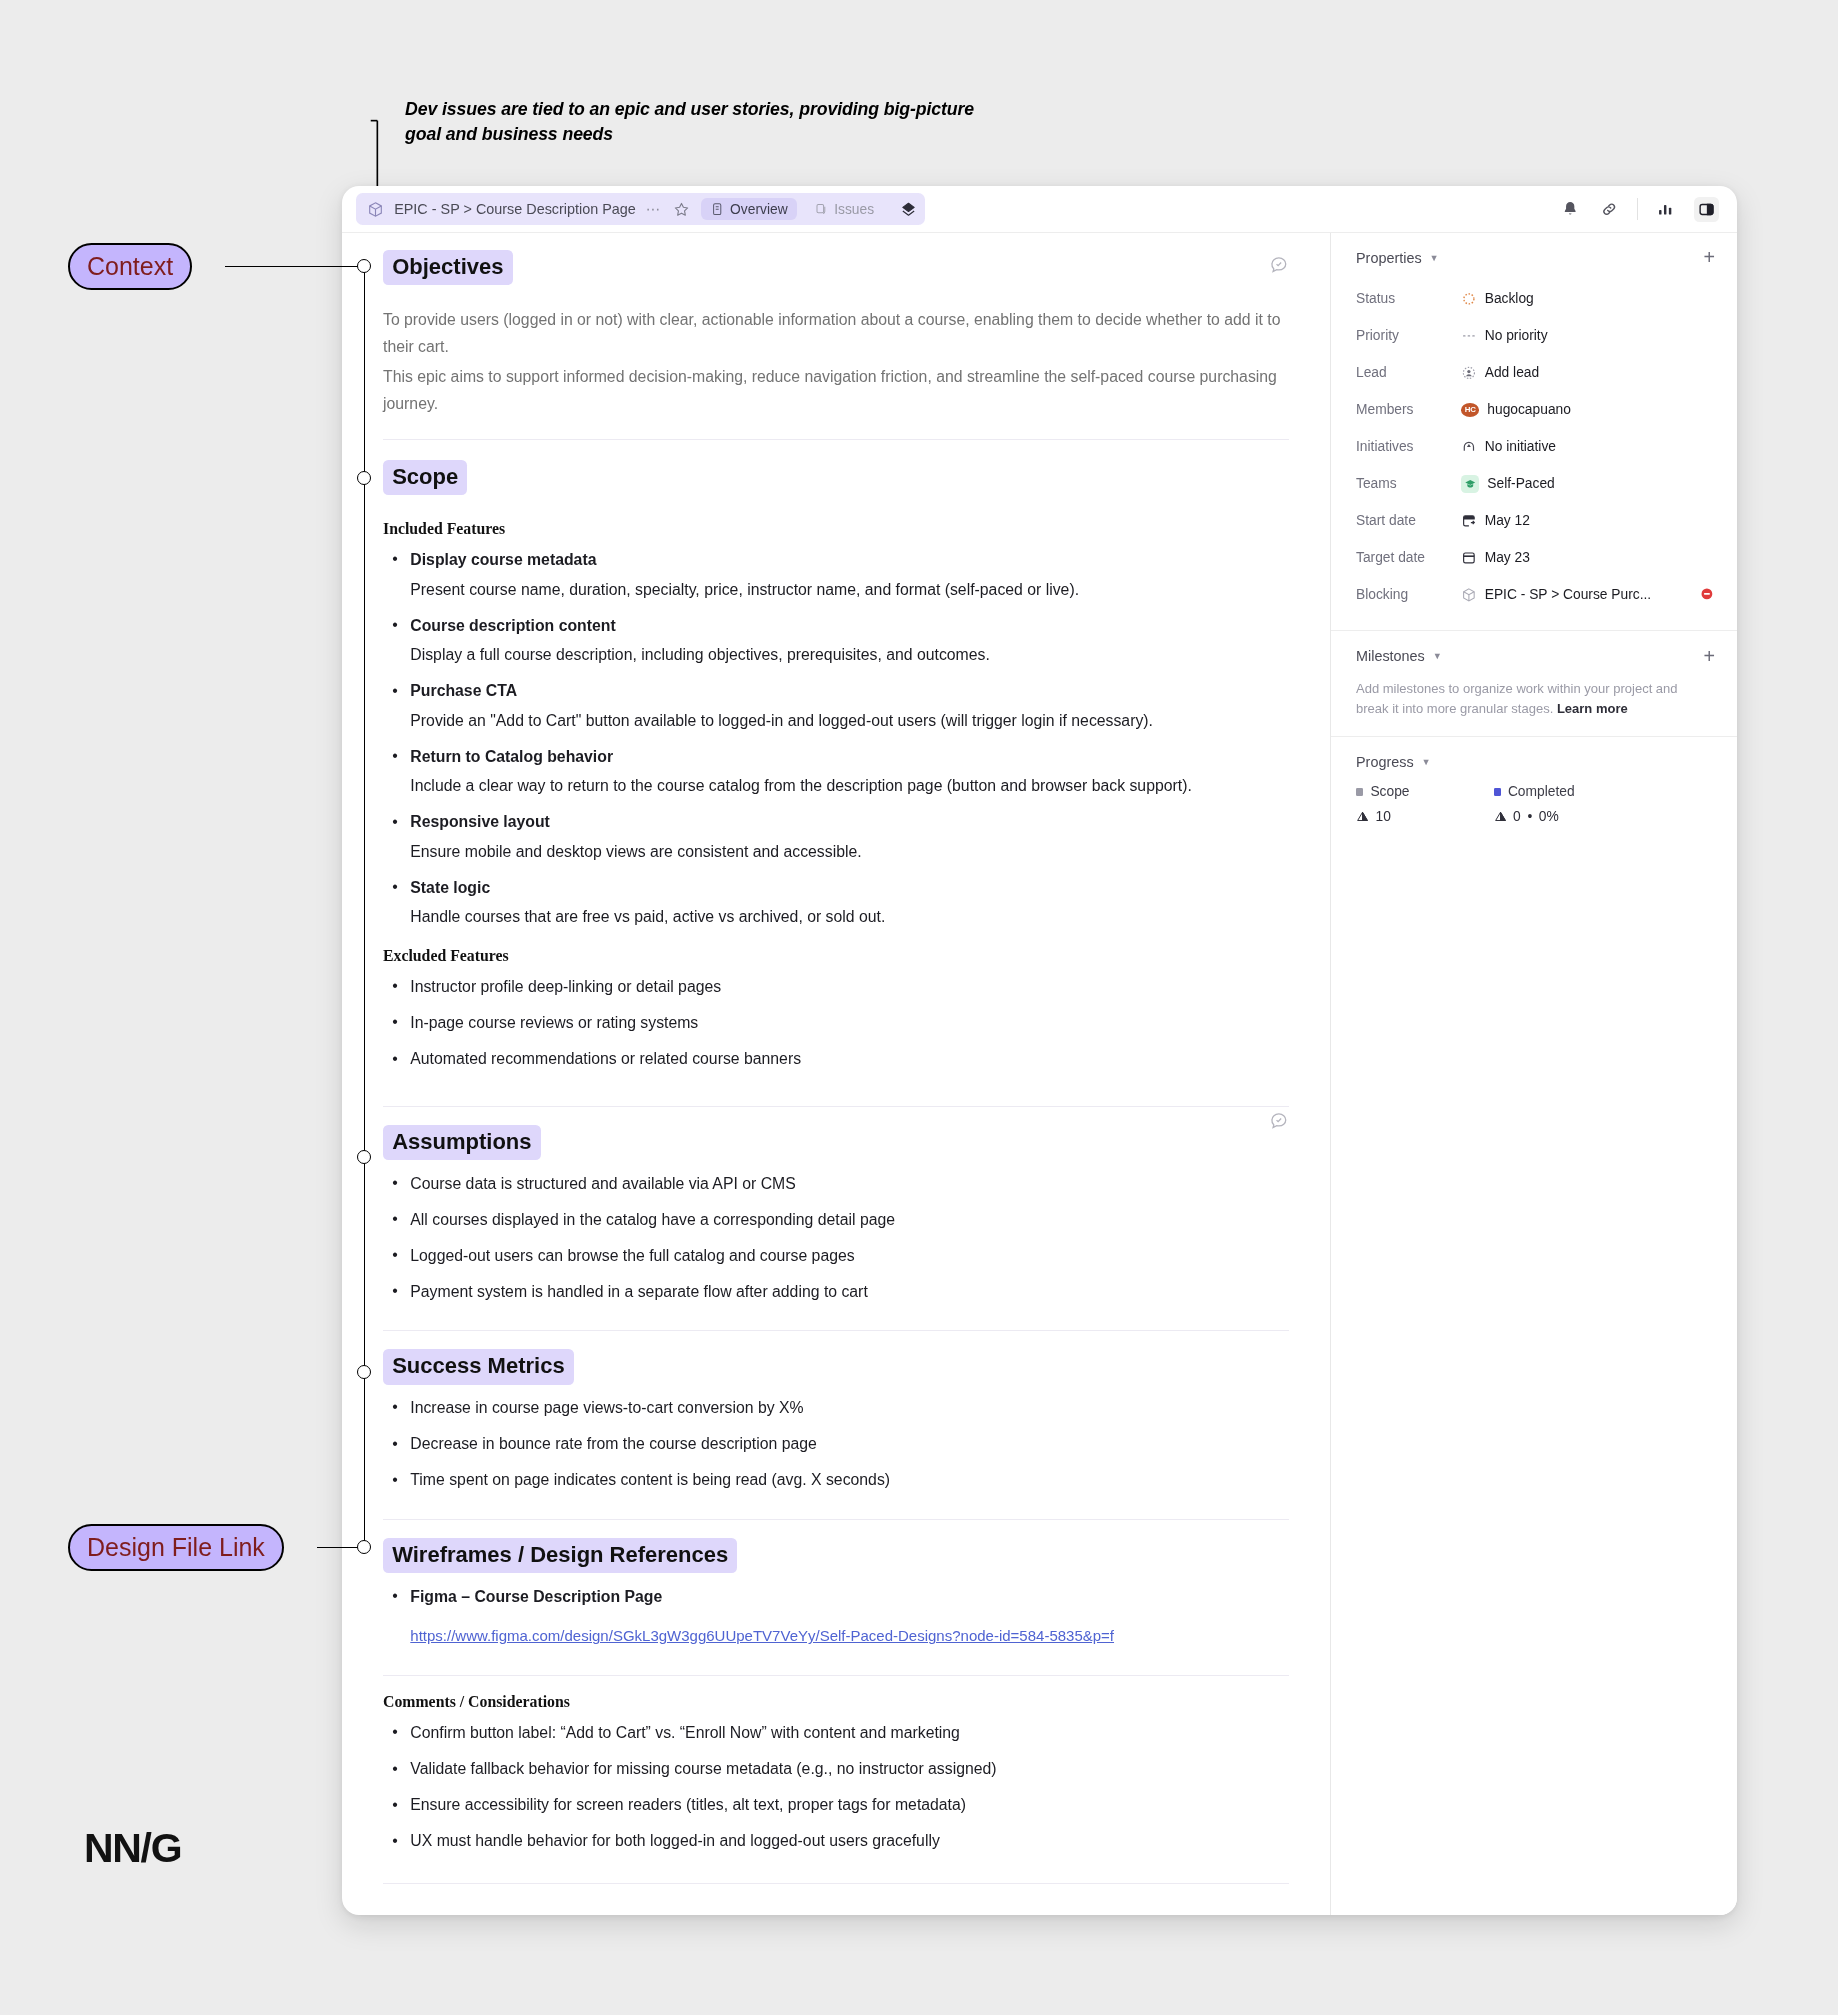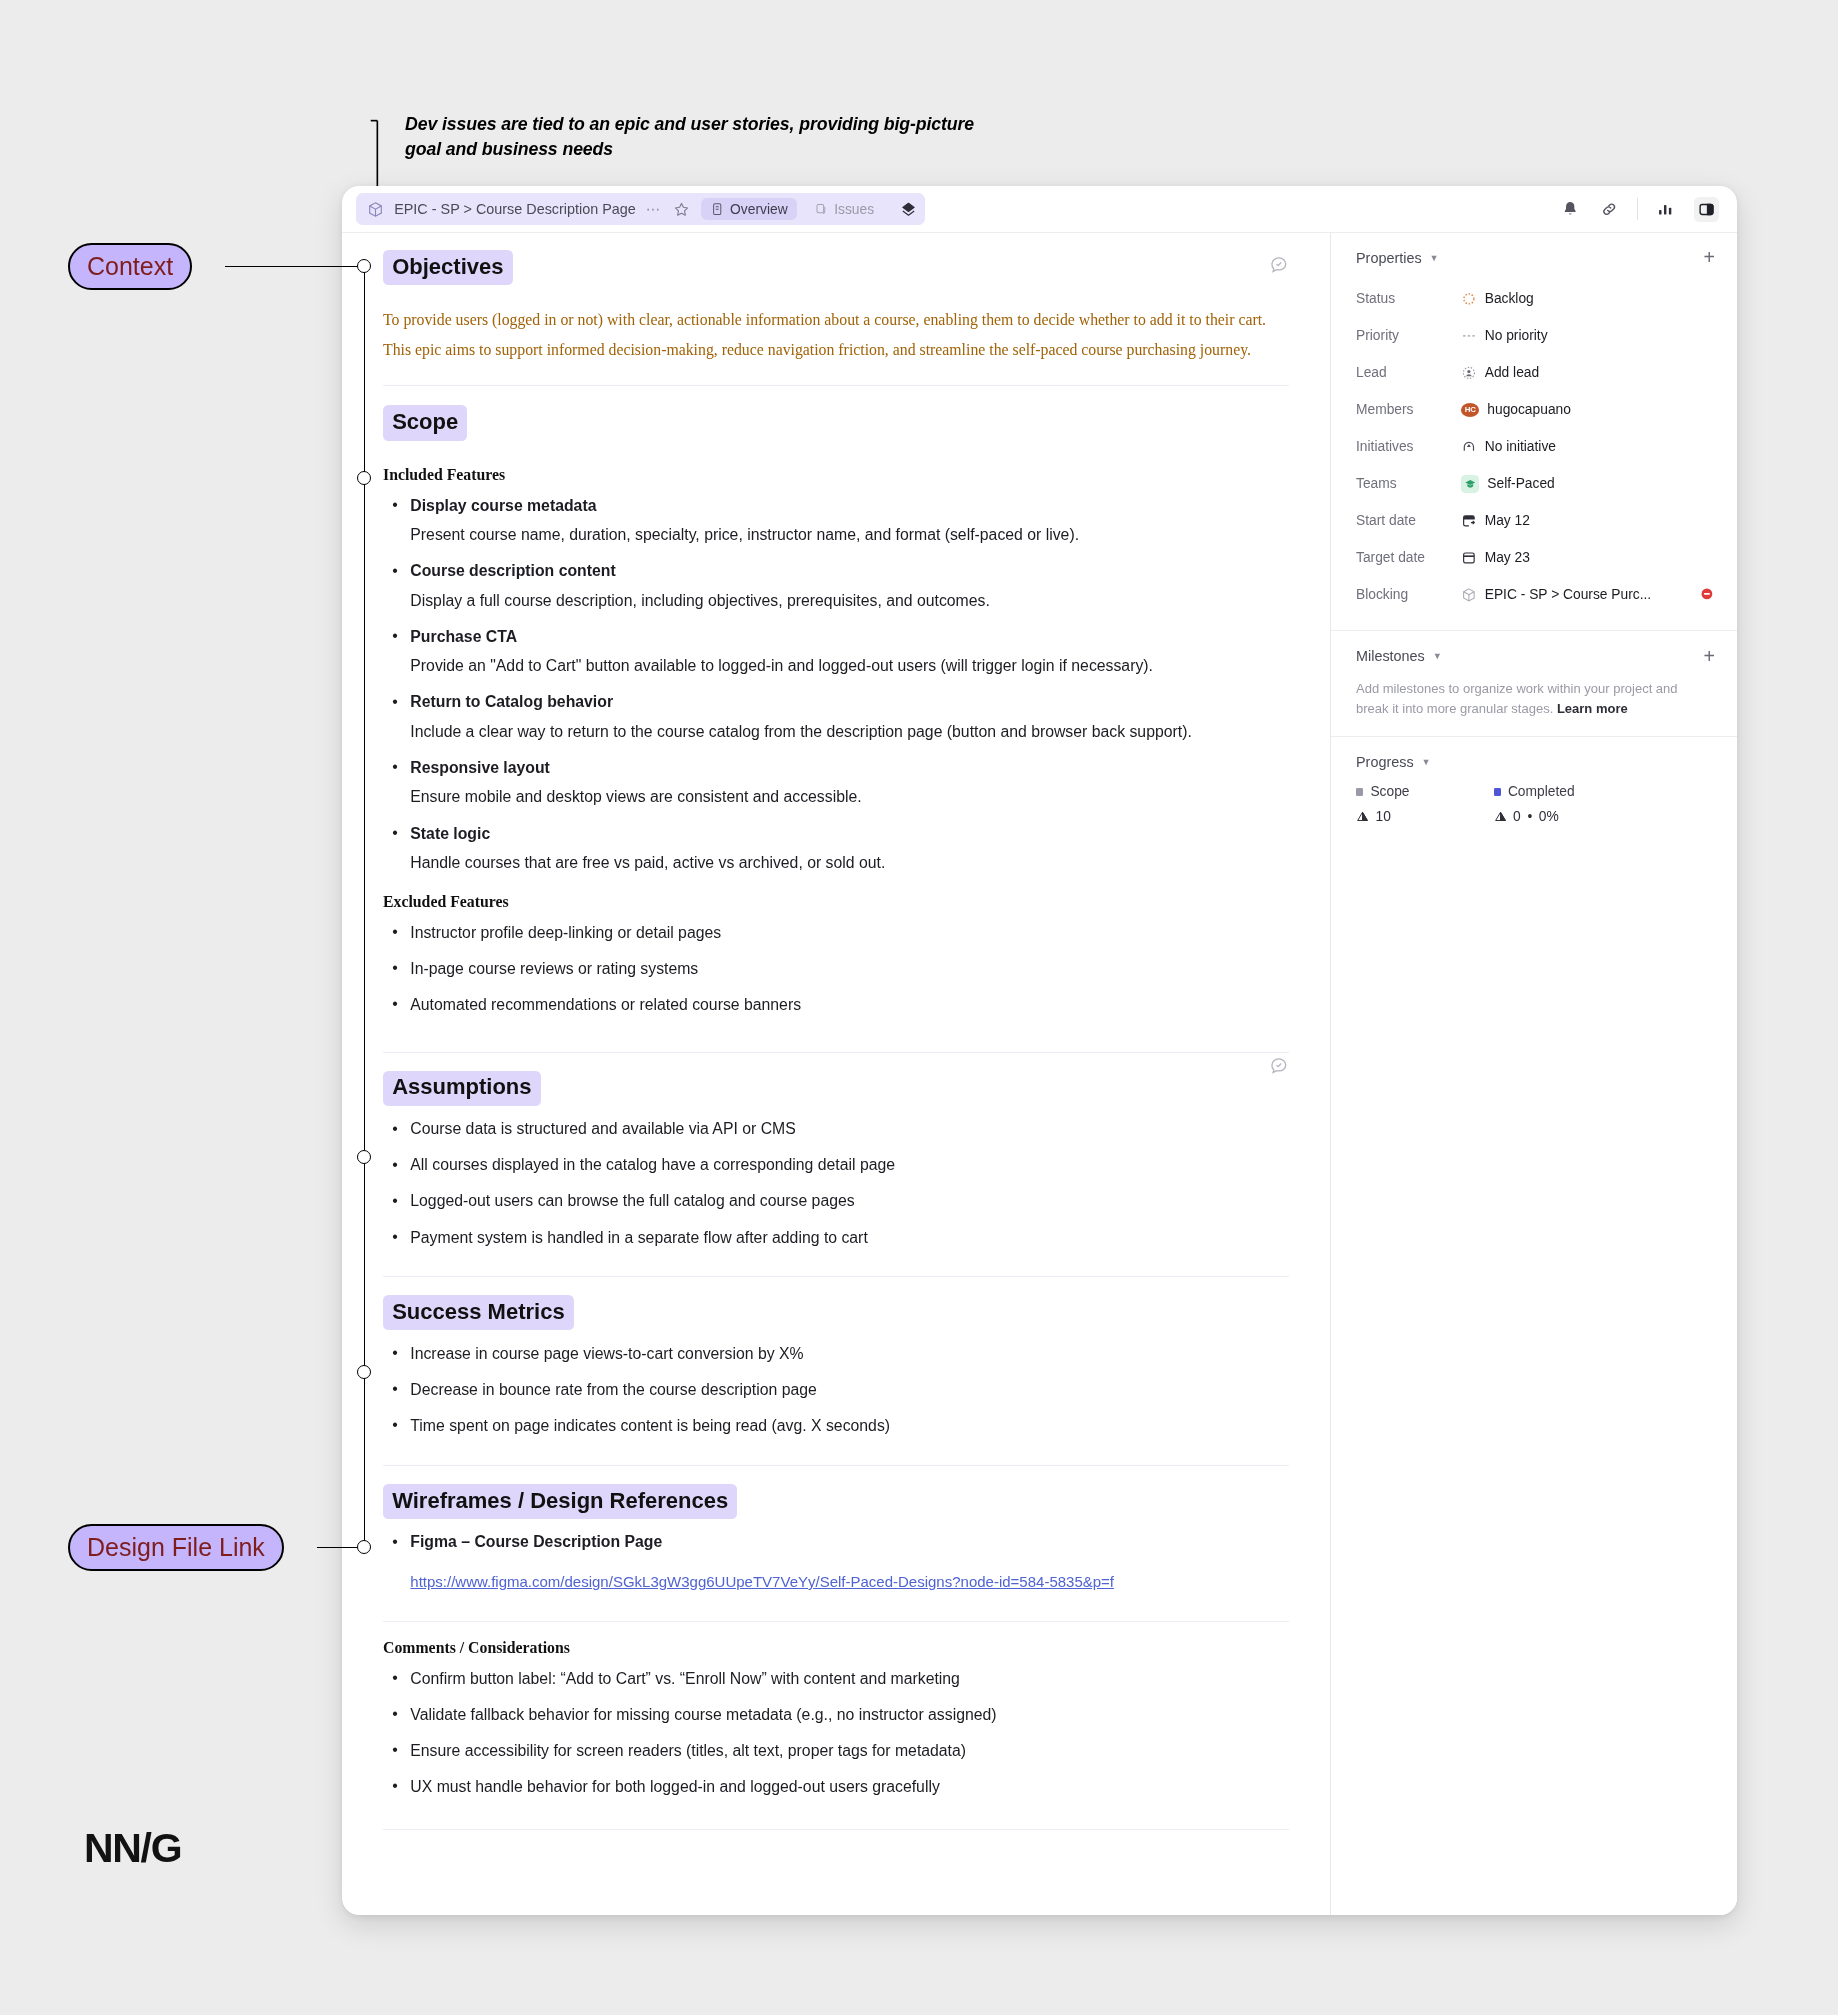--- a/index.html
+++ b/index.html
@@ -8,21 +8,21 @@
     background: #ececec;
     font-family: "Liberation Sans", sans-serif;
     position: relative;
     overflow: hidden;
   }
 
   
   .annotation-caption {
     position: absolute;
     left: 405px;
-    top: 112px;
+    top: 97px;
     width: 591px;
     font-style: italic;
     font-weight: bold;
     font-size: 17.7px;
     line-height: 1.42;
     color: #000;
     letter-spacing: -0.1px;
   }
   .caption-arrow { position: absolute; left: 368px; top: 118px; }
 
@@ -158,23 +158,22 @@
   }
   .sec-wrap { position: relative; }
   .comment-icon-abs {
     position: absolute;
     right: 0;
     top: 5.3px;
   }
   .para {
     font-size: 15.8px;
     line-height: 1.72;
-    color: #a16207;
+    color: #737373;
     margin-top: 14.4px;
-    font-family: Liberation Serif, serif;
   }
   .sub-heading {
     font-size: 15.8px;
     font-weight: bold;
     color: #111;
     margin: 18.4px 0 9.2px 0;
     font-family: Liberation Serif, serif;
   }
   ul.doclist { list-style: none; margin: 0 0 0 1.3px; padding: 0; }
   ul.doclist > li {

